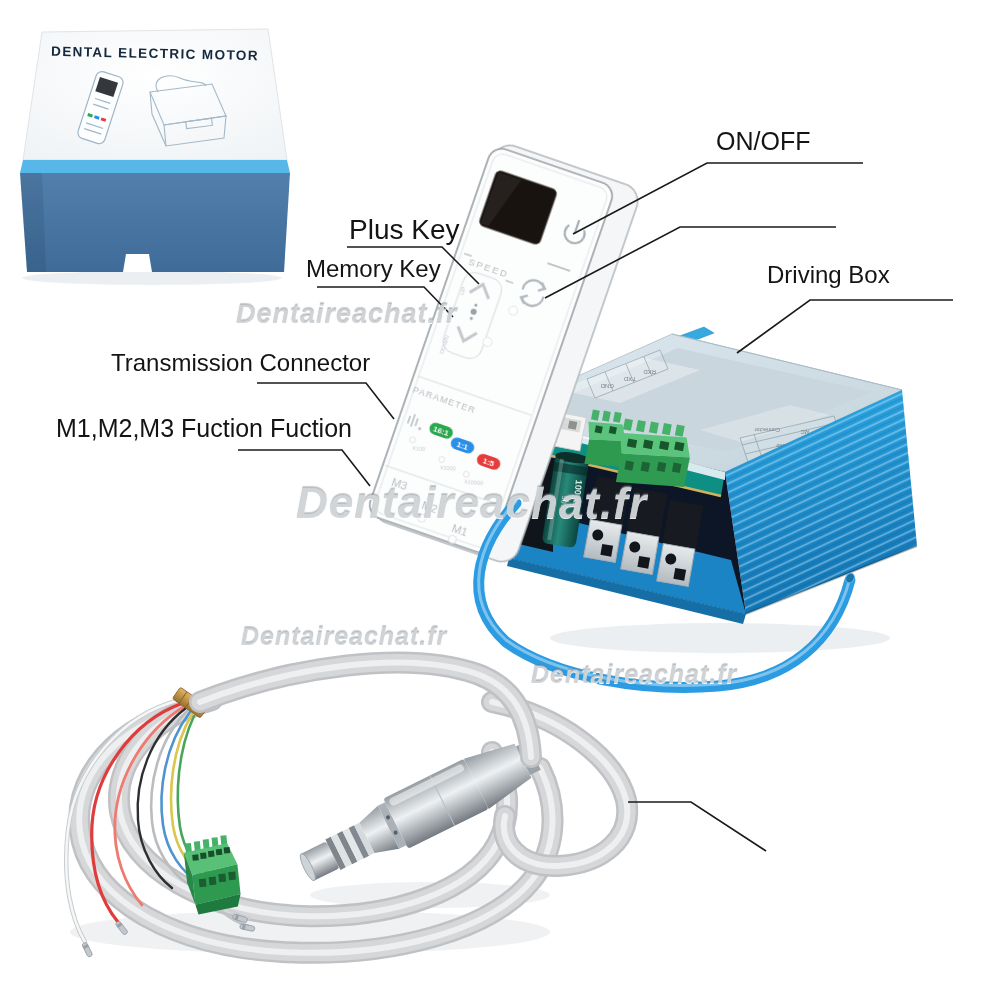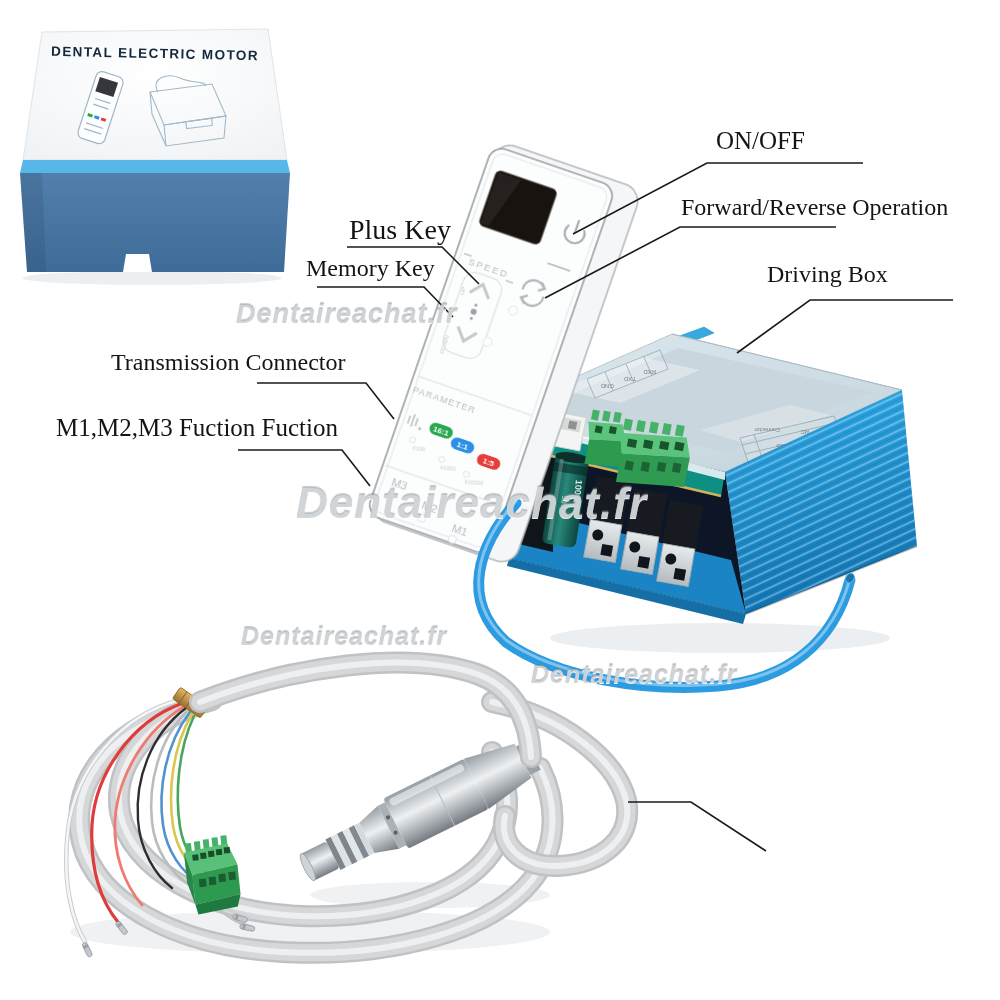--- a/index.html
+++ b/index.html
@@ -1,21 +1,21 @@
 <!DOCTYPE html>
 <html><head>
 <meta charset="utf-8">
 <style>
   html,body{margin:0;padding:0;background:#fff;}
   .stage{position:relative;width:1000px;height:1000px;background:#ffffff;overflow:hidden;
          font-family:"Liberation Serif", serif;}
   svg{position:absolute;left:0;top:0;}
   svg text{font-family:"Liberation Sans", sans-serif;}
   .callout{position:absolute;white-space:nowrap;color:#141414;z-index:10;
-           font-family:Liberation Serif, serif;}
+           font-family:Liberation Sans, sans-serif;}
   .wm{position:absolute;white-space:nowrap;z-index:6;font-family:Liberation Sans, sans-serif;
       font-weight:700;font-style:italic;color:rgba(173,179,184,0.55);letter-spacing:1px;
       text-shadow:0 1px 0 rgba(255,255,255,0.9), 0 -1px 1px rgba(110,120,128,0.38);}
   #wm1{left:236px;top:299px;font-size:27px;}
   #wm2{left:296px;top:478px;font-size:44px;color:rgba(168,175,180,0.5);}
   #wm3{left:241px;top:622px;font-size:25px;}
   #wm4{left:531px;top:660px;font-size:25px;}
   #lbl-onoff{left:716px;top:127px;font-size:25px;}
   #lbl-fwd{left:681px;top:194px;font-size:24px;}
   #lbl-driving{left:767px;top:261px;font-size:24px;}
@@ -391,20 +391,19 @@
     <polyline class="leader" points="628,802 691,802 766,851"></polyline>
   </g>
 </svg>
 
 <div class="wm" id="wm1">Dentaireachat.fr</div>
 <div class="wm" id="wm2">Dentaireachat.fr</div>
 <div class="wm" id="wm3">Dentaireachat.fr</div>
 <div class="wm" id="wm4">Dentaireachat.fr</div>
 
 <div class="callout" id="lbl-onoff">ON/OFF</div>
-<div class="callout" id="lbl-fwd">Forward/Reverse Operation</div>
 <div class="callout" id="lbl-driving">Driving Box</div>
 <div class="callout" id="lbl-plus">Plus Key</div>
 <div class="callout" id="lbl-minus">Memory Key</div>
 <div class="callout" id="lbl-trans">Transmission Connector</div>
 <div class="callout" id="lbl-memory">M1,M2,M3 Fuction Fuction</div>
 
 </div>
 
 </body></html>

